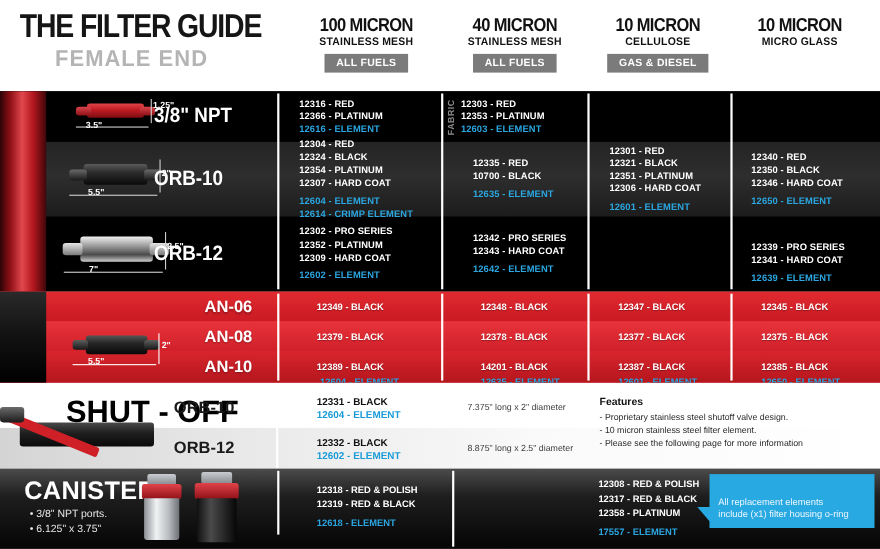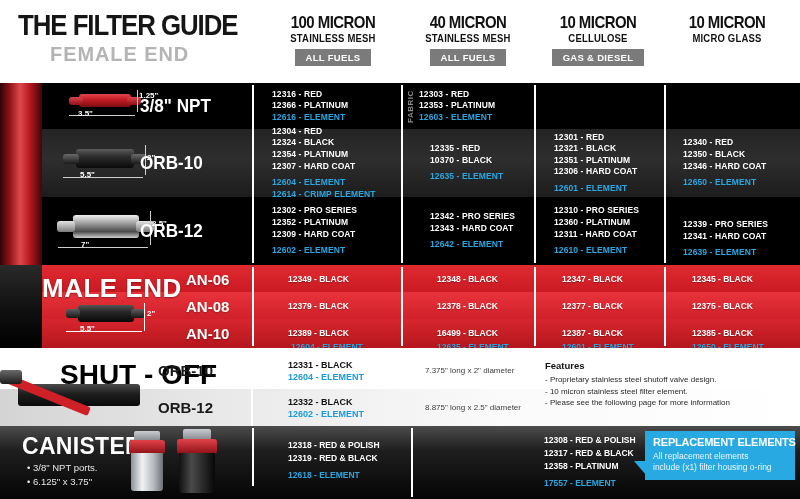--- a/index.html
+++ b/index.html
@@ -191,21 +191,21 @@
         <div class="pn">12304 - RED</div>
         <div class="pn">12324 - BLACK</div>
         <div class="pn">12354 - PLATINUM</div>
         <div class="pn">12307 - HARD COAT</div>
         <div class="pn el gap">12604 - ELEMENT</div>
         <div class="pn el">12614 - CRIMP ELEMENT</div>
       </div>
 
       <div class="pncell" style="left:430px;width:110px;height:68px;">
         <div class="pn">12335 - RED</div>
-        <div class="pn">10370 - BLACK</div>
+        <div class="pn">10700 - BLACK</div>
         <div class="pn el gap">12635 - ELEMENT</div>
       </div>
 
       <div class="pncell" style="left:554px;width:112px;height:68px;">
         <div class="pn">12301 - RED</div>
         <div class="pn">12321 - BLACK</div>
         <div class="pn">12351 - PLATINUM</div>
         <div class="pn">12306 - HARD COAT</div>
         <div class="pn el gap">12601 - ELEMENT</div>
       </div>
@@ -239,26 +239,20 @@
         <div class="pn">12309 - HARD COAT</div>
         <div class="pn el gap">12602 - ELEMENT</div>
       </div>
 
       <div class="pncell" style="left:430px;width:110px;height:68px;">
         <div class="pn">12342 - PRO SERIES</div>
         <div class="pn">12343 - HARD COAT</div>
         <div class="pn el gap">12642 - ELEMENT</div>
       </div>
 
-      <div class="pncell" style="left:554px;width:112px;height:68px;">
-        <div class="pn">12310 - PRO SERIES</div>
-        <div class="pn">12360 - PLATINUM</div>
-        <div class="pn">12311 - HARD COAT</div>
-        <div class="pn el gap">12610 - ELEMENT</div>
-      </div>
 
       <div class="pncell" style="left:683px;width:112px;height:84px;">
         <div class="pn">12339 - PRO SERIES</div>
         <div class="pn">12341 - HARD COAT</div>
         <div class="pn el gap">12639 - ELEMENT</div>
       </div>
     </div>
   </div>
 
   <div class="leftimg" style="background:linear-gradient(90deg,#2b0406 0%,#8e1016 22%,#e0474d 48%,#b4161e 72%,#3d070a 100%);"></div>
@@ -273,39 +267,38 @@
     <div class="art" style="left:62px;top:40px;width:96px;height:18px;">
       <div class="barrel" style="left:16px;top:0;width:56px;height:17px;background:linear-gradient(180deg,#555 0%,#262626 42%,#080808 100%);"></div>
       <div class="barrel" style="left:4px;top:4px;width:14px;height:9px;background:linear-gradient(180deg,#5e5e5e,#171717);"></div>
       <div class="barrel" style="left:69px;top:4px;width:14px;height:9px;background:linear-gradient(180deg,#5e5e5e,#171717);"></div>
     </div>
     <div class="dimline" style="left:66px;top:66px;width:76px;height:1px;background:#fff;"></div>
     <div class="dim" style="left:80px;top:59px;">5.5"</div>
     <div class="dimline" style="left:144px;top:38px;width:1px;height:28px;background:#fff;"></div>
     <div class="dim" style="left:147px;top:44px;">2"</div>
 
-    <div class="me-title">MALE END</div>
 
     <div class="me-an" style="top:6px;">AN-06</div>
     <div class="me-an" style="top:33px;">AN-08</div>
     <div class="me-an" style="top:60px;">AN-10</div>
 
     <div class="me-vdiv" style="left:252px;"></div>
     <div class="me-vdiv" style="left:401px;"></div>
     <div class="me-vdiv" style="left:534px;"></div>
     <div class="me-vdiv" style="left:664px;"></div>
 
     <div class="me-pn" style="left:288px;top:9px;">12349 - BLACK</div>
     <div class="me-pn" style="left:288px;top:36px;">12379 - BLACK</div>
     <div class="me-pn" style="left:288px;top:63px;">12389 - BLACK</div>
     <div class="me-pn el" style="left:291px;top:77px;">12604 - ELEMENT</div>
 
     <div class="me-pn" style="left:437px;top:9px;">12348 - BLACK</div>
     <div class="me-pn" style="left:437px;top:36px;">12378 - BLACK</div>
-    <div class="me-pn" style="left:437px;top:63px;">16499 - BLACK</div>
+    <div class="me-pn" style="left:437px;top:63px;">14201 - BLACK</div>
     <div class="me-pn el" style="left:437px;top:77px;">12635 - ELEMENT</div>
 
     <div class="me-pn" style="left:562px;top:9px;">12347 - BLACK</div>
     <div class="me-pn" style="left:562px;top:36px;">12377 - BLACK</div>
     <div class="me-pn" style="left:562px;top:63px;">12387 - BLACK</div>
     <div class="me-pn el" style="left:562px;top:77px;">12601 - ELEMENT</div>
 
     <div class="me-pn" style="left:692px;top:9px;">12345 - BLACK</div>
     <div class="me-pn" style="left:692px;top:36px;">12375 - BLACK</div>
     <div class="me-pn" style="left:692px;top:63px;">12385 - BLACK</div>
@@ -366,18 +359,17 @@
     <div class="can-pn" style="left:288px;top:27px;">12319 - RED &amp; BLACK</div>
     <div class="can-pn el" style="left:288px;top:44px;">12618 - ELEMENT</div>
 
     <div class="can-pn" style="left:544px;top:9px;">12308 - RED &amp; POLISH</div>
     <div class="can-pn" style="left:544px;top:22px;">12317 - RED &amp; BLACK</div>
     <div class="can-pn" style="left:544px;top:35px;">12358 - PLATINUM</div>
     <div class="can-pn el" style="left:544px;top:52px;">17557 - ELEMENT</div>
   </div>
 
   <div class="callout">
-    <div class="co-h">REPLACEMENT ELEMENTS</div>
     <div class="co-b">All replacement elements</div>
     <div class="co-b" style="top:31px;">include (x1) filter housing o-ring</div>
   </div>
 
 </div>
 
 </body></html>

